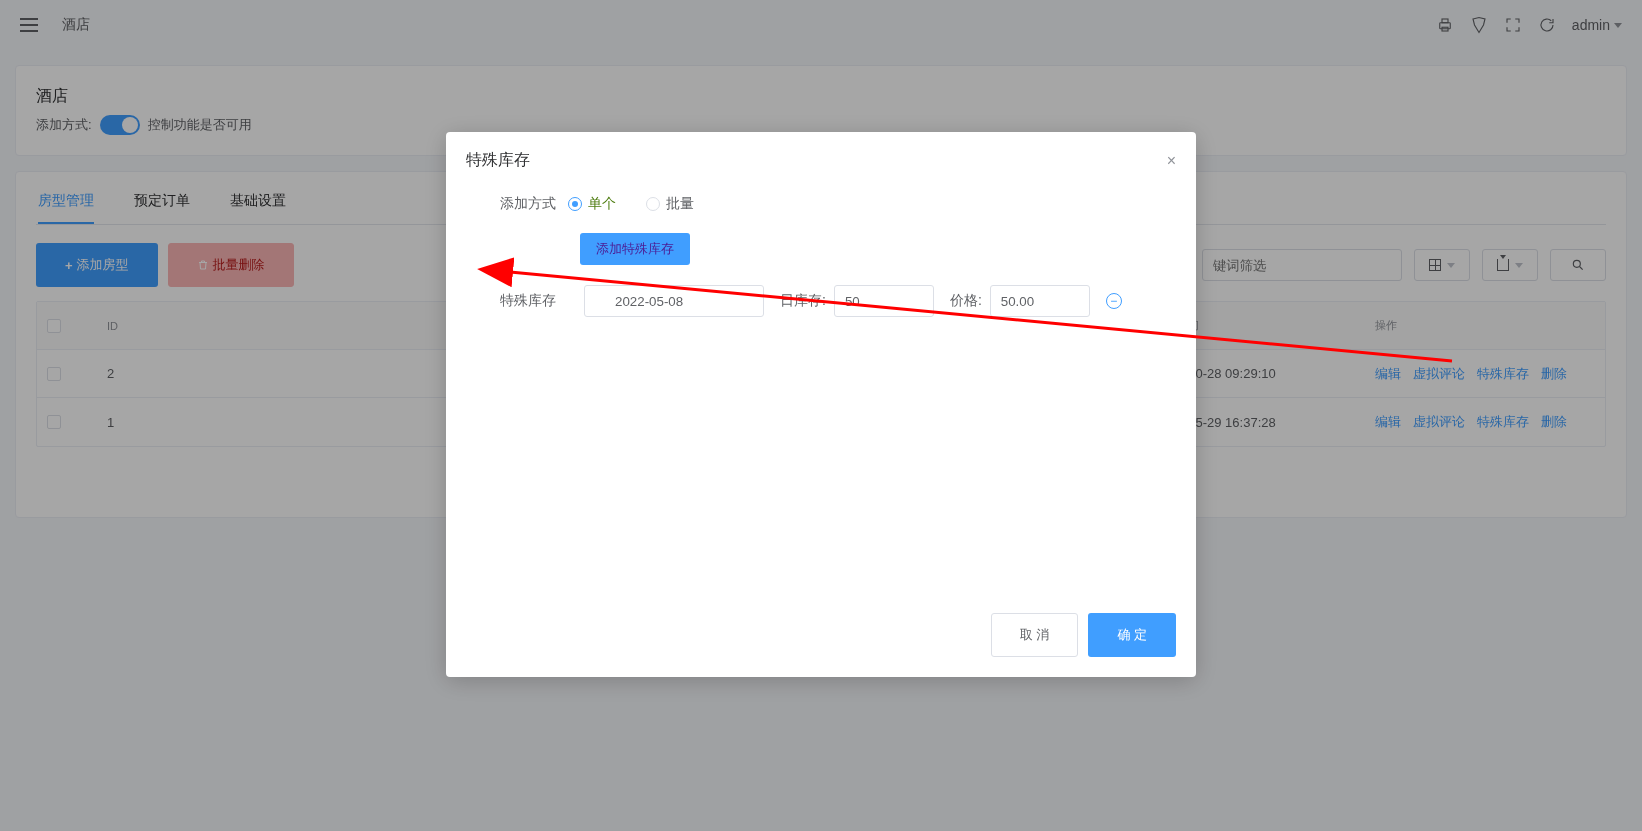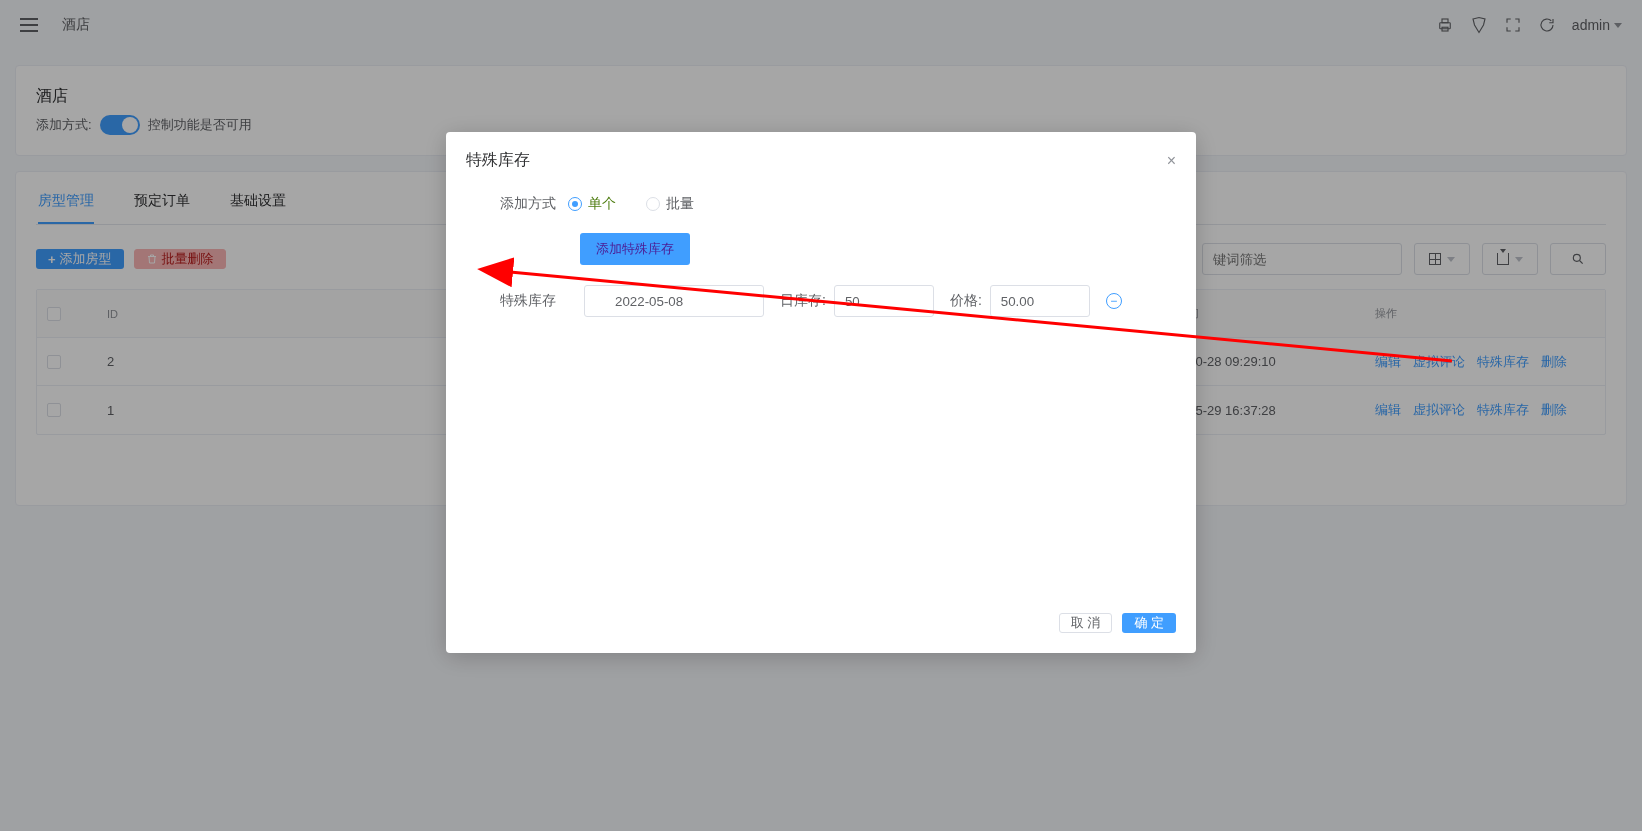--- a/index.html
+++ b/index.html
@@ -28,21 +28,21 @@
 .switch .knob { position: absolute; top: 2px; right: 2px; width: 16px; height: 16px; border-radius: 50%; background: #fff; }
 
 
 .tabs { display: flex; border-bottom: 1px solid #e4e7ed; gap: 40px; padding: 0 2px; margin-bottom: 18px; }
 .tab { padding: 0 0 12px 0; font-size: 14px; color: #303133; cursor: pointer; border-bottom: 2px solid transparent; }
 .tab.active { color: #409eff; border-bottom-color: #409eff; }
 
 
 .toolbar { display: flex; align-items: center; justify-content: space-between; margin-bottom: 14px; }
 .toolbar-left { display: flex; gap: 10px; }
-.btn { display: inline-flex; align-items: center; justify-content: center; height: 20px; padding: 0 11px; border-radius: 3px; border: 1px solid transparent; cursor: pointer; font-size: 13px; }
+.btn { display: inline-flex; align-items: center; justify-content: center; height: 44px; padding: 0 28px; border-radius: 3px; border: 1px solid transparent; cursor: pointer; font-size: 13px; }
 .btn-primary { background: #409eff; color: #fff; }
 .btn-danger { background: #f56c6c; color: #b91c1c; }
 .btn-danger.is-disabled { background: #fab6b6; border-color: #fab6b6; cursor: not-allowed; }
 .btn-default { background: #fff; border-color: #dcdfe6; color: #606266; }
 .btn-icon-plus::before { content: "+"; margin-right: 4px; font-weight: 600; }
 .toolbar-right { display: flex; gap: 12px; align-items: center; }
 .input { height: 32px; border: 1px solid #dcdfe6; border-radius: 3px; padding: 0 10px; background: #fff; color: #606266; }
 .toolbar-right .filter-input { width: 200px; }
 .squarebtn { width: 56px; height: 32px; border: 1px solid #dcdfe6; border-radius: 3px; background: #fff; display: inline-flex; align-items: center; justify-content: center; gap: 6px; font-size: 12px; color: #606266; cursor: pointer; }
 .squarebtn .chev-down { border-top-color: #c0c4cc; }

